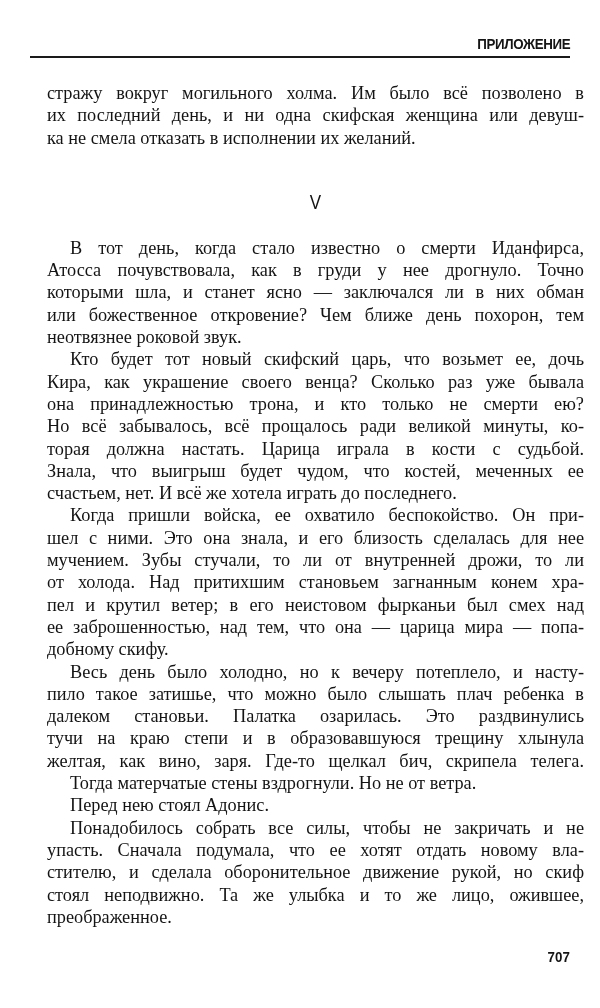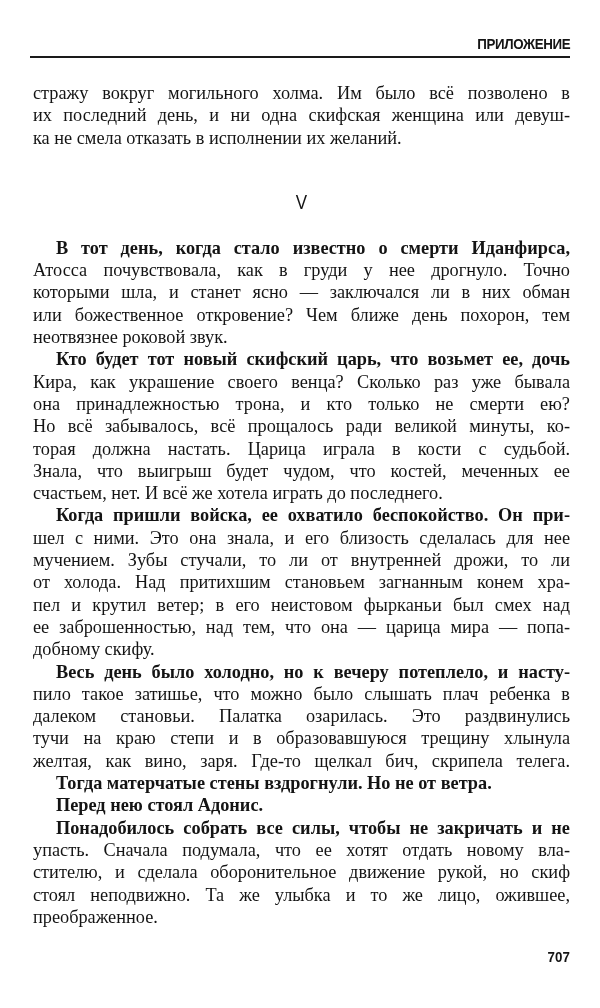--- a/index.html
+++ b/index.html
@@ -12,29 +12,29 @@
       position: absolute; right: 30px; top: 35px;
       font-family: "Liberation Sans", "DejaVu Sans", sans-serif;
       font-weight: bold; font-size: 15.5px; letter-spacing: -0.4px;
       transform: scaleX(0.86); transform-origin: right center;
     }
     .rule {
       position: absolute; left: 30px; width: 540px; top: 56px; height: 0;
       border-top: 2px solid #1a1a1a;
     }
     .page-body {
-      position: absolute; left: 33px; width: 537px; top: 82px;
+      position: absolute; left: 47px; width: 537px; top: 82px;
     }
     .line {
       display: block; height: 22.3px; line-height: 22.3px;
       font-size: 18.3px; white-space: nowrap; overflow: visible;
       text-align: justify; text-align-last: justify;
     }
     .line.last { text-align-last: left; }
-    .line.indent { padding-left: 23px; font-weight: bold; }
+    .line.indent { padding-left: 23px; }
     .section-heading {
       display: block; text-align: center;
       font-family: "Liberation Sans", "DejaVu Sans", sans-serif;
       font-size: 20px; height: 26px; line-height: 26px;
       margin-top: 40px; margin-bottom: 22px;
       transform: scaleX(0.85);
     }
     .para { display: block; }
     .page-number {
       position: absolute; right: 30px; top: 948px;

